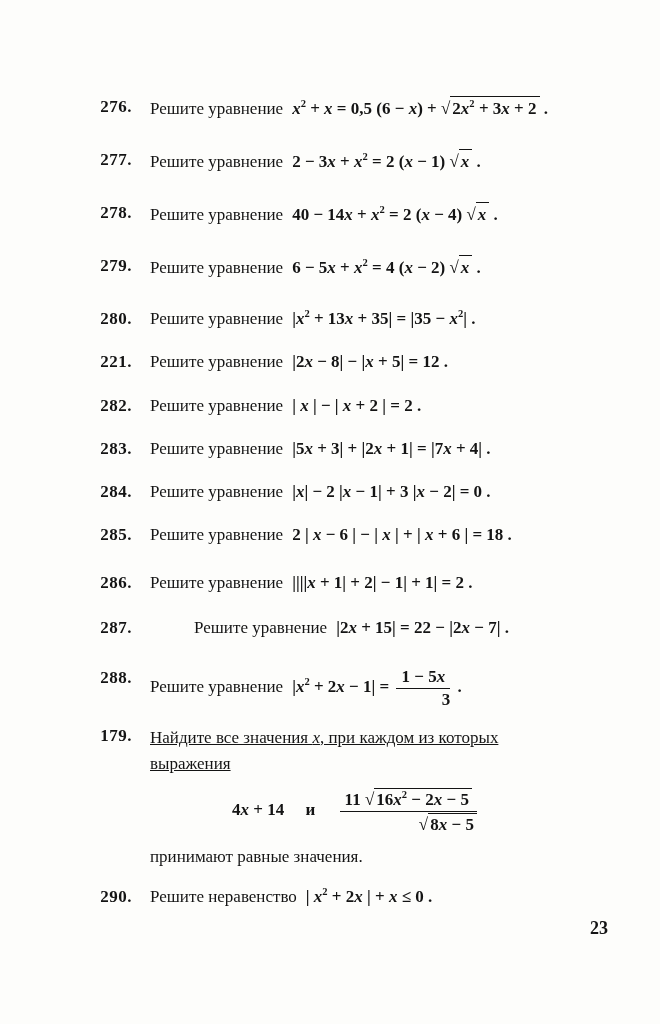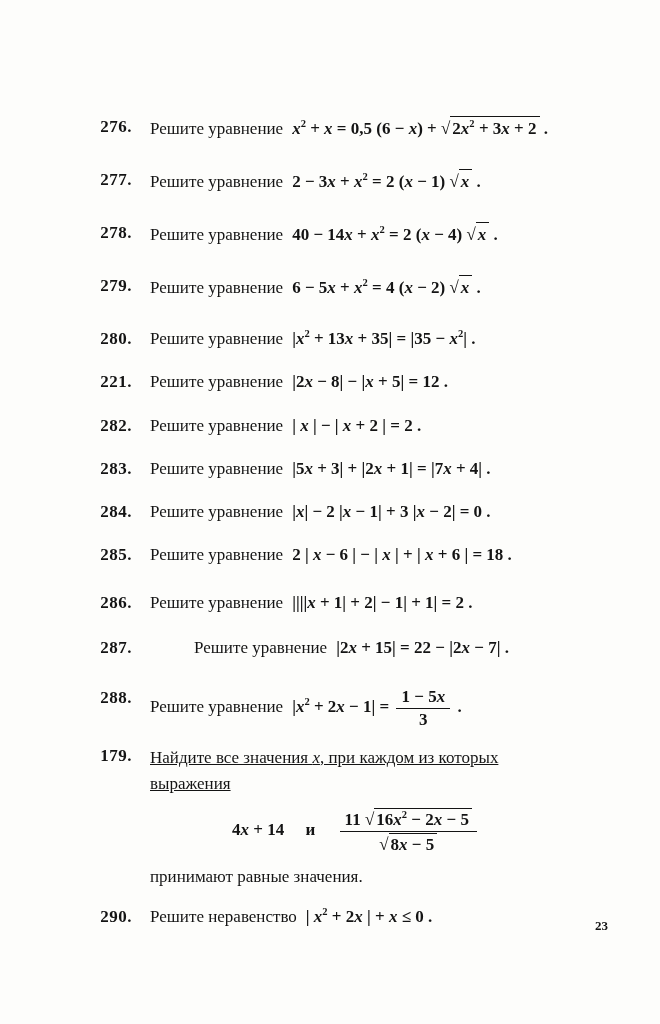--- a/index.html
+++ b/index.html
@@ -8,21 +8,20 @@
     width: 660px; height: 1024px;
     background: #fdfdfb;
     font-family: "Liberation Serif", "DejaVu Serif", serif;
     color: #141414;
     position: relative;
     overflow: hidden;
   }
   .page {
     position: absolute; inset: 0;
     padding: 96px 58px 14px 90px;
-    margin-top: 20px;
   }
   .problem {
     display: flex;
     align-items: flex-start;
     font-size: 17px;
     line-height: 1.3;
   }
   .pnum {
     flex: 0 0 42px;
     width: 42px;
@@ -43,20 +42,21 @@
     border-top: 1.5px solid currentColor;
     padding: 1px 3px 0 2px;
   }
   .frac {
     display: inline-flex;
     flex-direction: column;
     text-align: center;
     vertical-align: middle;
     line-height: 1.15;
     margin: 0 3px;
+    align-items: flex-end;
   }
   .frac .fnum { display: block; border-bottom: 1.5px solid currentColor; padding: 0 5px 1px; }
   .frac .fden { display: block; padding-top: 1px; }
   
   .mb-29 { margin-bottom: 29px; }
   .mb-26 { margin-bottom: 26px; }
   .mb-23 { margin-bottom: 23px; }
   .mb-28 { margin-bottom: 28px; gap: 44px; }
   .mb-21 { margin-bottom: 21px; }
   .mb-16 { margin-bottom: 16px; }
@@ -65,21 +65,21 @@
   .p289 .center-math {
     text-align: center;
     font-weight: bold;
     margin: 12px 40px 10px 0;
     white-space: nowrap;
   }
   .pagenum {
     position: absolute;
     top: 918px;
     right: 52px;
-    font-size: 13px;
+    font-size: 18px;
     font-weight: bold;
   }
 </style>
 </head>
 <body>
 
 <div class="page">
 
   <div class="problem mb-29">
     <div class="pnum">276.</div>

